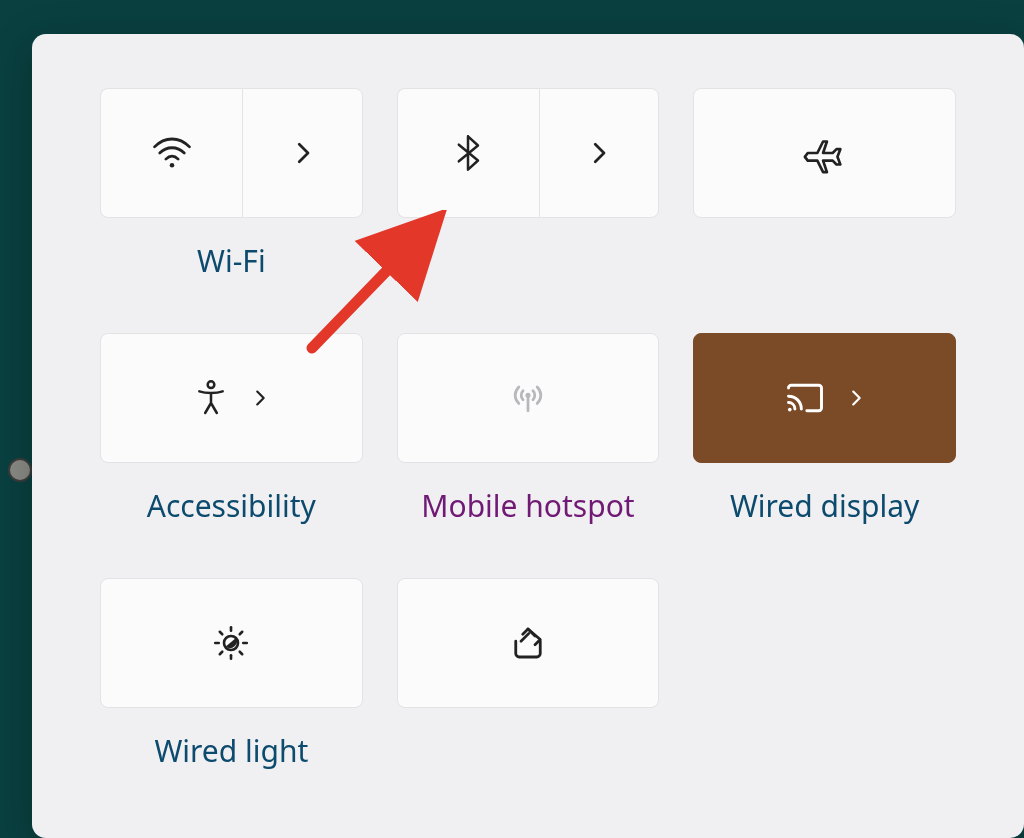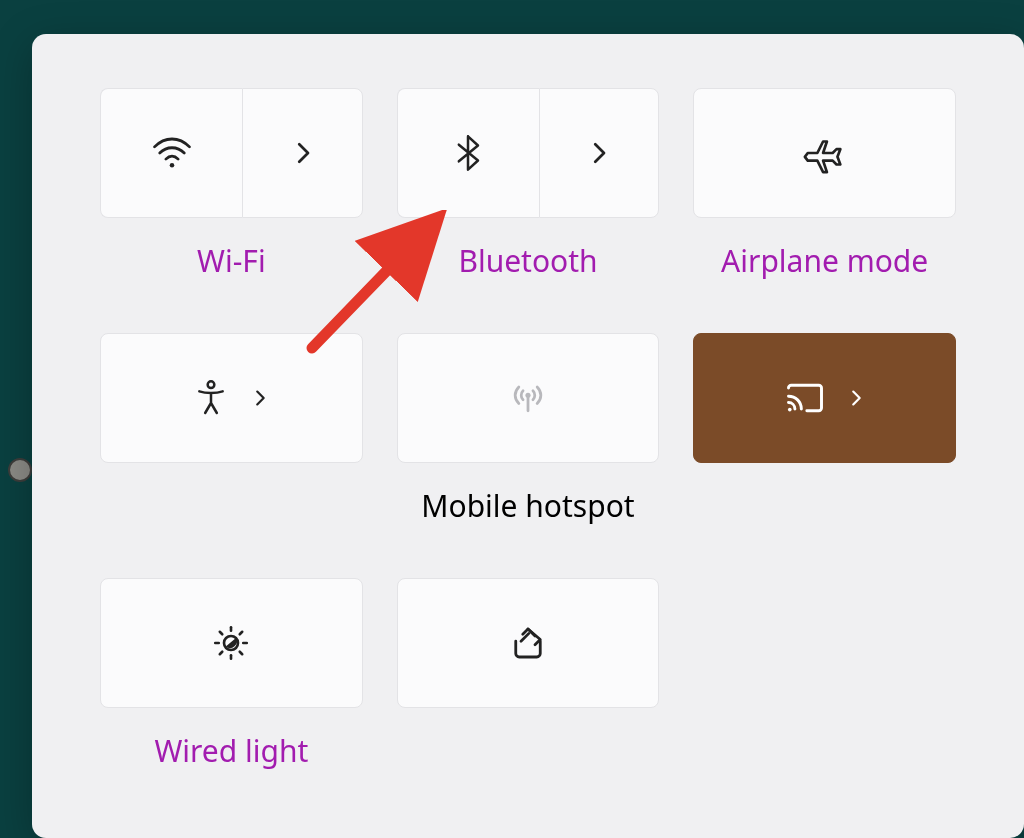--- a/index.html
+++ b/index.html
@@ -6,22 +6,22 @@
   .popup{position:absolute;left:32px;top:34px;width:992px;height:804px;background:#f0f0f2;border-radius:14px;box-shadow:0 10px 40px rgba(0,0,0,.25)}
   .grid{display:grid;grid-template-columns:repeat(3,1fr);column-gap:34px;row-gap:52px;padding:54px 68px 0 68px}
   .tile{display:flex;flex-direction:column;align-items:center;gap:22px}
   .btn-row{display:flex;width:100%;height:130px}
   .btn{flex:1;background:#fbfbfc;border:1px solid #e3e3e6;border-radius:8px;display:flex;align-items:center;justify-content:center;color:#222;position:relative;cursor:pointer}
   .btn.wide{width:100%}
   .split-left{border-top-right-radius:0;border-bottom-right-radius:0;border-right:none}
   .split-right{border-top-left-radius:0;border-bottom-left-radius:0;flex:0 0 45%}
   .btn.active{background:#7b4b28;border-color:#7b4b28;color:#fff}
   .btn.disabled{color:#b8b8bc;cursor:default}
-  .label{font-size:30px;color:#a21caf;text-align:center;white-space:nowrap}
-  .label.disabled{color:#000000}
+  .label{font-size:30px;color:#0c4a6e;text-align:center;white-space:nowrap}
+  .label.disabled{color:#701a75}
   .inline{display:inline-flex;align-items:center;gap:18px}
   svg{display:block}
   
   .arrow{position:absolute;left:262px;top:176px;width:160px;height:150px;pointer-events:none}
   .arrow svg{width:100%;height:100%}
   .desktop-dot{position:absolute;left:8px;top:458px;width:20px;height:20px;border-radius:50%;background:#8a8a85;border:2px solid #3d3d3b}
 </style>
 </head>
 <body>
 
@@ -55,47 +55,46 @@
           <svg width="40" height="40" viewBox="0 0 24 24" fill="none" stroke="currentColor" stroke-width="1.5" stroke-linecap="round" stroke-linejoin="round">
               <path d="M12 2v20l6-5.5L6.5 7M12 2l6 5.5L6.5 17"></path>
             </svg>
         </div>
         <div class="btn split-right">
           <svg width="30" height="30" viewBox="0 0 24 24" fill="none" stroke="currentColor" stroke-width="2.2" stroke-linecap="round" stroke-linejoin="round">
               <polyline points="9 5 16 12 9 19"></polyline>
             </svg>
         </div>
       </div>
-      <div class="label">Bluetooth</div>
     </div>
 
     <div class="tile">
       <div class="btn-row">
         <div class="btn wide">
           <svg width="46" height="46" viewBox="0 0 24 24" fill="none" stroke="currentColor" stroke-width="1.4" stroke-linecap="round" stroke-linejoin="round">
               <path d="M3 12h5l3-6h2l-2 6h5l2-2h2l-1.5 4L20 18h-2l-2-2h-5l2 6h-2l-3-6H3l-1.5-2L3 12z"></path>
             </svg>
         </div>
       </div>
-      <div class="label">Airplane mode</div>
     </div>
 
 
     <div class="tile">
       <div class="btn-row">
         <div class="btn wide inline">
           <svg width="40" height="40" viewBox="0 0 24 24" fill="none" stroke="currentColor" stroke-width="1.5" stroke-linecap="round" stroke-linejoin="round">
               <circle cx="12" cy="4" r="2"></circle>
               <path d="M5 8c3 1 5 1 7 1s4 0 7-1M12 9v6M12 15l-3.5 6M12 15l3.5 6"></path>
             </svg>
           <svg width="22" height="22" viewBox="0 0 24 24" fill="none" stroke="currentColor" stroke-width="2.4" stroke-linecap="round" stroke-linejoin="round">
               <polyline points="9 5 16 12 9 19"></polyline>
             </svg>
         </div>
       </div>
+      <div class="label">Accessibility</div>
     </div>
 
     <div class="tile">
       <div class="btn-row">
         <div class="btn wide disabled">
           <svg width="44" height="44" viewBox="0 0 24 24" fill="none" stroke="currentColor" stroke-width="1.5" stroke-linecap="round">
               <path d="M7 15c-1.3-1.3-2-3-2-4.5S5.7 7.3 7 6M17 6c1.3 1.3 2 3 2 4.5s-.7 3.2-2 4.5M9.3 13c-.7-.7-1-1.6-1-2.5s.3-1.8 1-2.5M14.7 8c.7.7 1 1.6 1 2.5s-.3 1.8-1 2.5"></path>
               <circle cx="12" cy="10.5" r="1.4" fill="currentColor" stroke="none"></circle>
               <line x1="12" y1="12" x2="12" y2="19"></line>
             </svg>
@@ -110,20 +109,21 @@
           <svg width="44" height="38" viewBox="0 0 24 20" fill="none" stroke="currentColor" stroke-width="1.6" stroke-linecap="round" stroke-linejoin="round">
               <path d="M3 4.5C3 3.7 3.7 3 4.5 3h15c.8 0 1.5.7 1.5 1.5v11c0 .8-.7 1.5-1.5 1.5H13"></path>
               <path d="M3 9c3.9 0 7 3.1 7 7M3 12.5c2 0 3.5 1.5 3.5 3.5"></path>
               <circle cx="3.7" cy="16.3" r="1" fill="currentColor" stroke="none"></circle>
             </svg>
           <svg width="22" height="22" viewBox="0 0 24 24" fill="none" stroke="currentColor" stroke-width="2.4" stroke-linecap="round" stroke-linejoin="round">
               <polyline points="9 5 16 12 9 19"></polyline>
             </svg>
         </div>
       </div>
+      <div class="label">Wired display</div>
     </div>
 
     <div class="tile">
       <div class="btn-row">
         <div class="btn wide">
           <svg width="42" height="42" viewBox="0 0 24 24" fill="none" stroke="currentColor" stroke-width="1.5" stroke-linecap="round">
               <circle cx="12" cy="12" r="4"></circle>
               <path d="M12 12a4 4 0 0 0 0-8 4 4 0 0 1 0 8z" fill="currentColor" stroke="none" transform="rotate(45 12 12) translate(0 0) scale(0.5) translate(12 12)"></path>
               <path d="M15 9a4 4 0 0 1-6 5" fill="currentColor" stroke="none"></path>
               <line x1="12" y1="3" x2="12" y2="5"></line>

